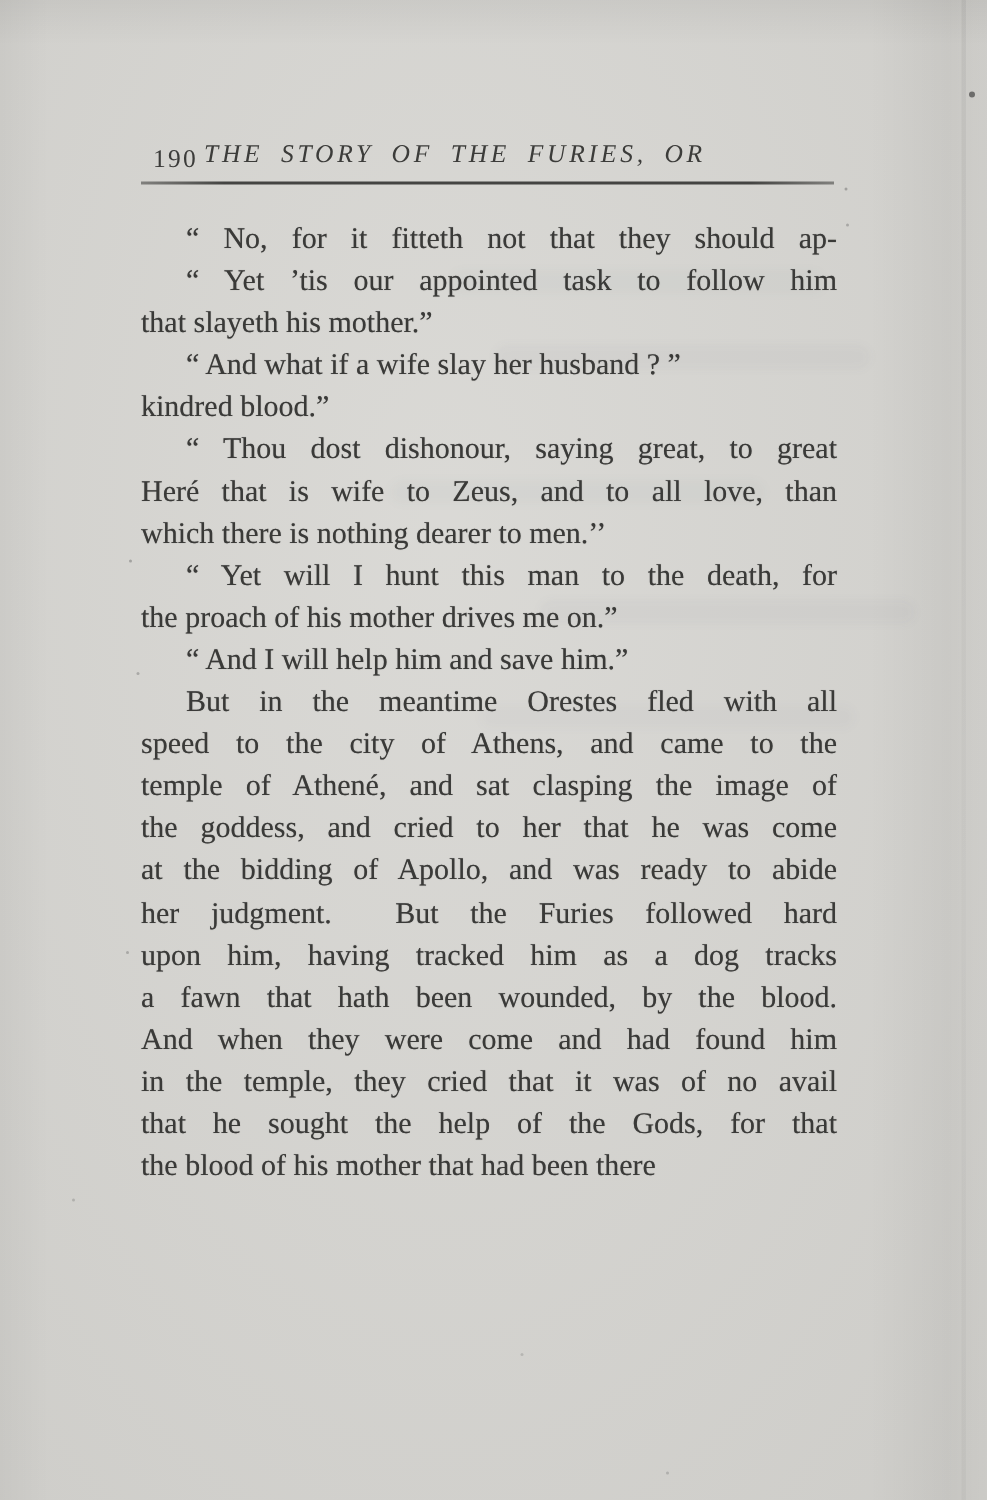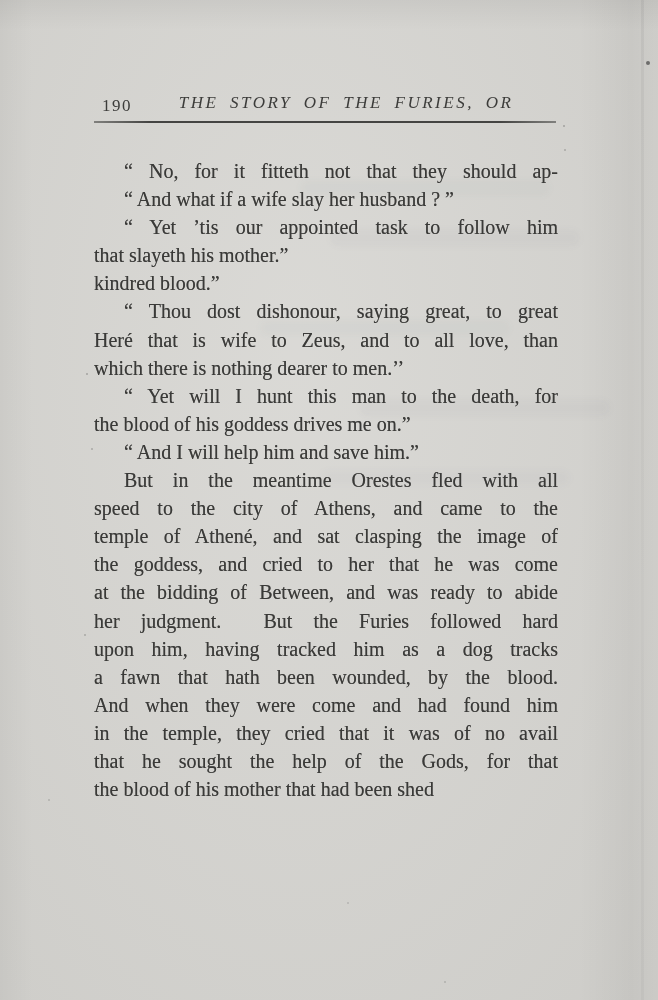--- a/index.html
+++ b/index.html
@@ -75,21 +75,21 @@
   .page-num {
     position: absolute;
     left: 8px;
     top: 3px;
     font-size: 17px;
     letter-spacing: 1.5px;
     color: #3c3c3a;
   }
   .head-title {
     display: block;
-    text-align: center;
+    text-align: left;
     padding-left: 42px;
     font-style: italic;
     font-size: 17px;
     letter-spacing: 2.5px;
     word-spacing: 5px;
     white-space: nowrap;
     color: #3c3c3a;
   }
   .head-rule {
     position: absolute;
@@ -101,21 +101,20 @@
   }
   .body-text {
     position: absolute;
     top: 145px;
     left: 94px;
     width: 464px;
     font-size: 20px;
     line-height: 28.1px;
     color: #3a3a38;
     text-shadow: 0 0 0.5px rgba(40,40,40,0.5);
-    margin-top: 12px;
   }
   .body-text p {
     margin: 0;
     padding: 0;
   }
   .line {
     display: block;
     text-align: justify;
     text-align-last: justify;
     white-space: normal;
@@ -140,49 +139,49 @@
     <span class="head-title">THE STORY OF THE FURIES, OR</span>
   </header>
 
   <div class="head-rule"></div>
 
   <main class="body-text">
       <p>
         <span class="line first">“ No, for it fitteth not that they should ap-</span>
       </p>
       <p>
-        <span class="line first last">“ And what if a wife slay her husband ? ”</span>
+        <span class="line first">“ Yet ’tis our appointed task to follow him</span>
+        <span class="line last">that slayeth his mother.”</span>
       </p>
       <p>
-        <span class="line first">“ Yet ’tis our appointed task to follow him</span>
-        <span class="line last">that slayeth his mother.”</span>
+        <span class="line first last">“ And what if a wife slay her husband ? ”</span>
       </p>
       <p>
         <span class="line last">kindred blood.”</span>
       </p>
       <p>
         <span class="line first">“ Thou dost dishonour, saying great, to great</span>
         <span class="line">Heré that is wife to Zeus, and to all love, than</span>
         <span class="line last">which there is nothing dearer to men.’’</span>
       </p>
       <p>
         <span class="line first">“ Yet will I hunt this man to the death, for</span>
-        <span class="line last">the blood of his goddess drives me on.”</span>
+        <span class="line last">the proach of his mother drives me on.”</span>
       </p>
       <p>
         <span class="line first last">“ And I will help him and save him.”</span>
       </p>
       <p>
         <span class="line first">But in the meantime Orestes fled with all</span>
         <span class="line">speed to the city of Athens, and came to the</span>
         <span class="line">temple of Athené, and sat clasping the image of</span>
         <span class="line">the goddess, and cried to her that he was come</span>
-        <span class="line">at the bidding of Between, and was ready to abide</span>
+        <span class="line">at the bidding of Apollo, and was ready to abide</span>
         <span class="line">her judgment.&nbsp; But the Furies followed hard</span>
         <span class="line">upon him, having tracked him as a dog tracks</span>
         <span class="line">a fawn that hath been wounded, by the blood.</span>
         <span class="line">And when they were come and had found him</span>
         <span class="line">in the temple, they cried that it was of no avail</span>
         <span class="line">that he sought the help of the Gods, for that</span>
-        <span class="line last">the blood of his mother that had been shed</span>
+        <span class="line last">the blood of his mother that had been there</span>
       </p>
     </main>
 </div>
 
 </body></html>

